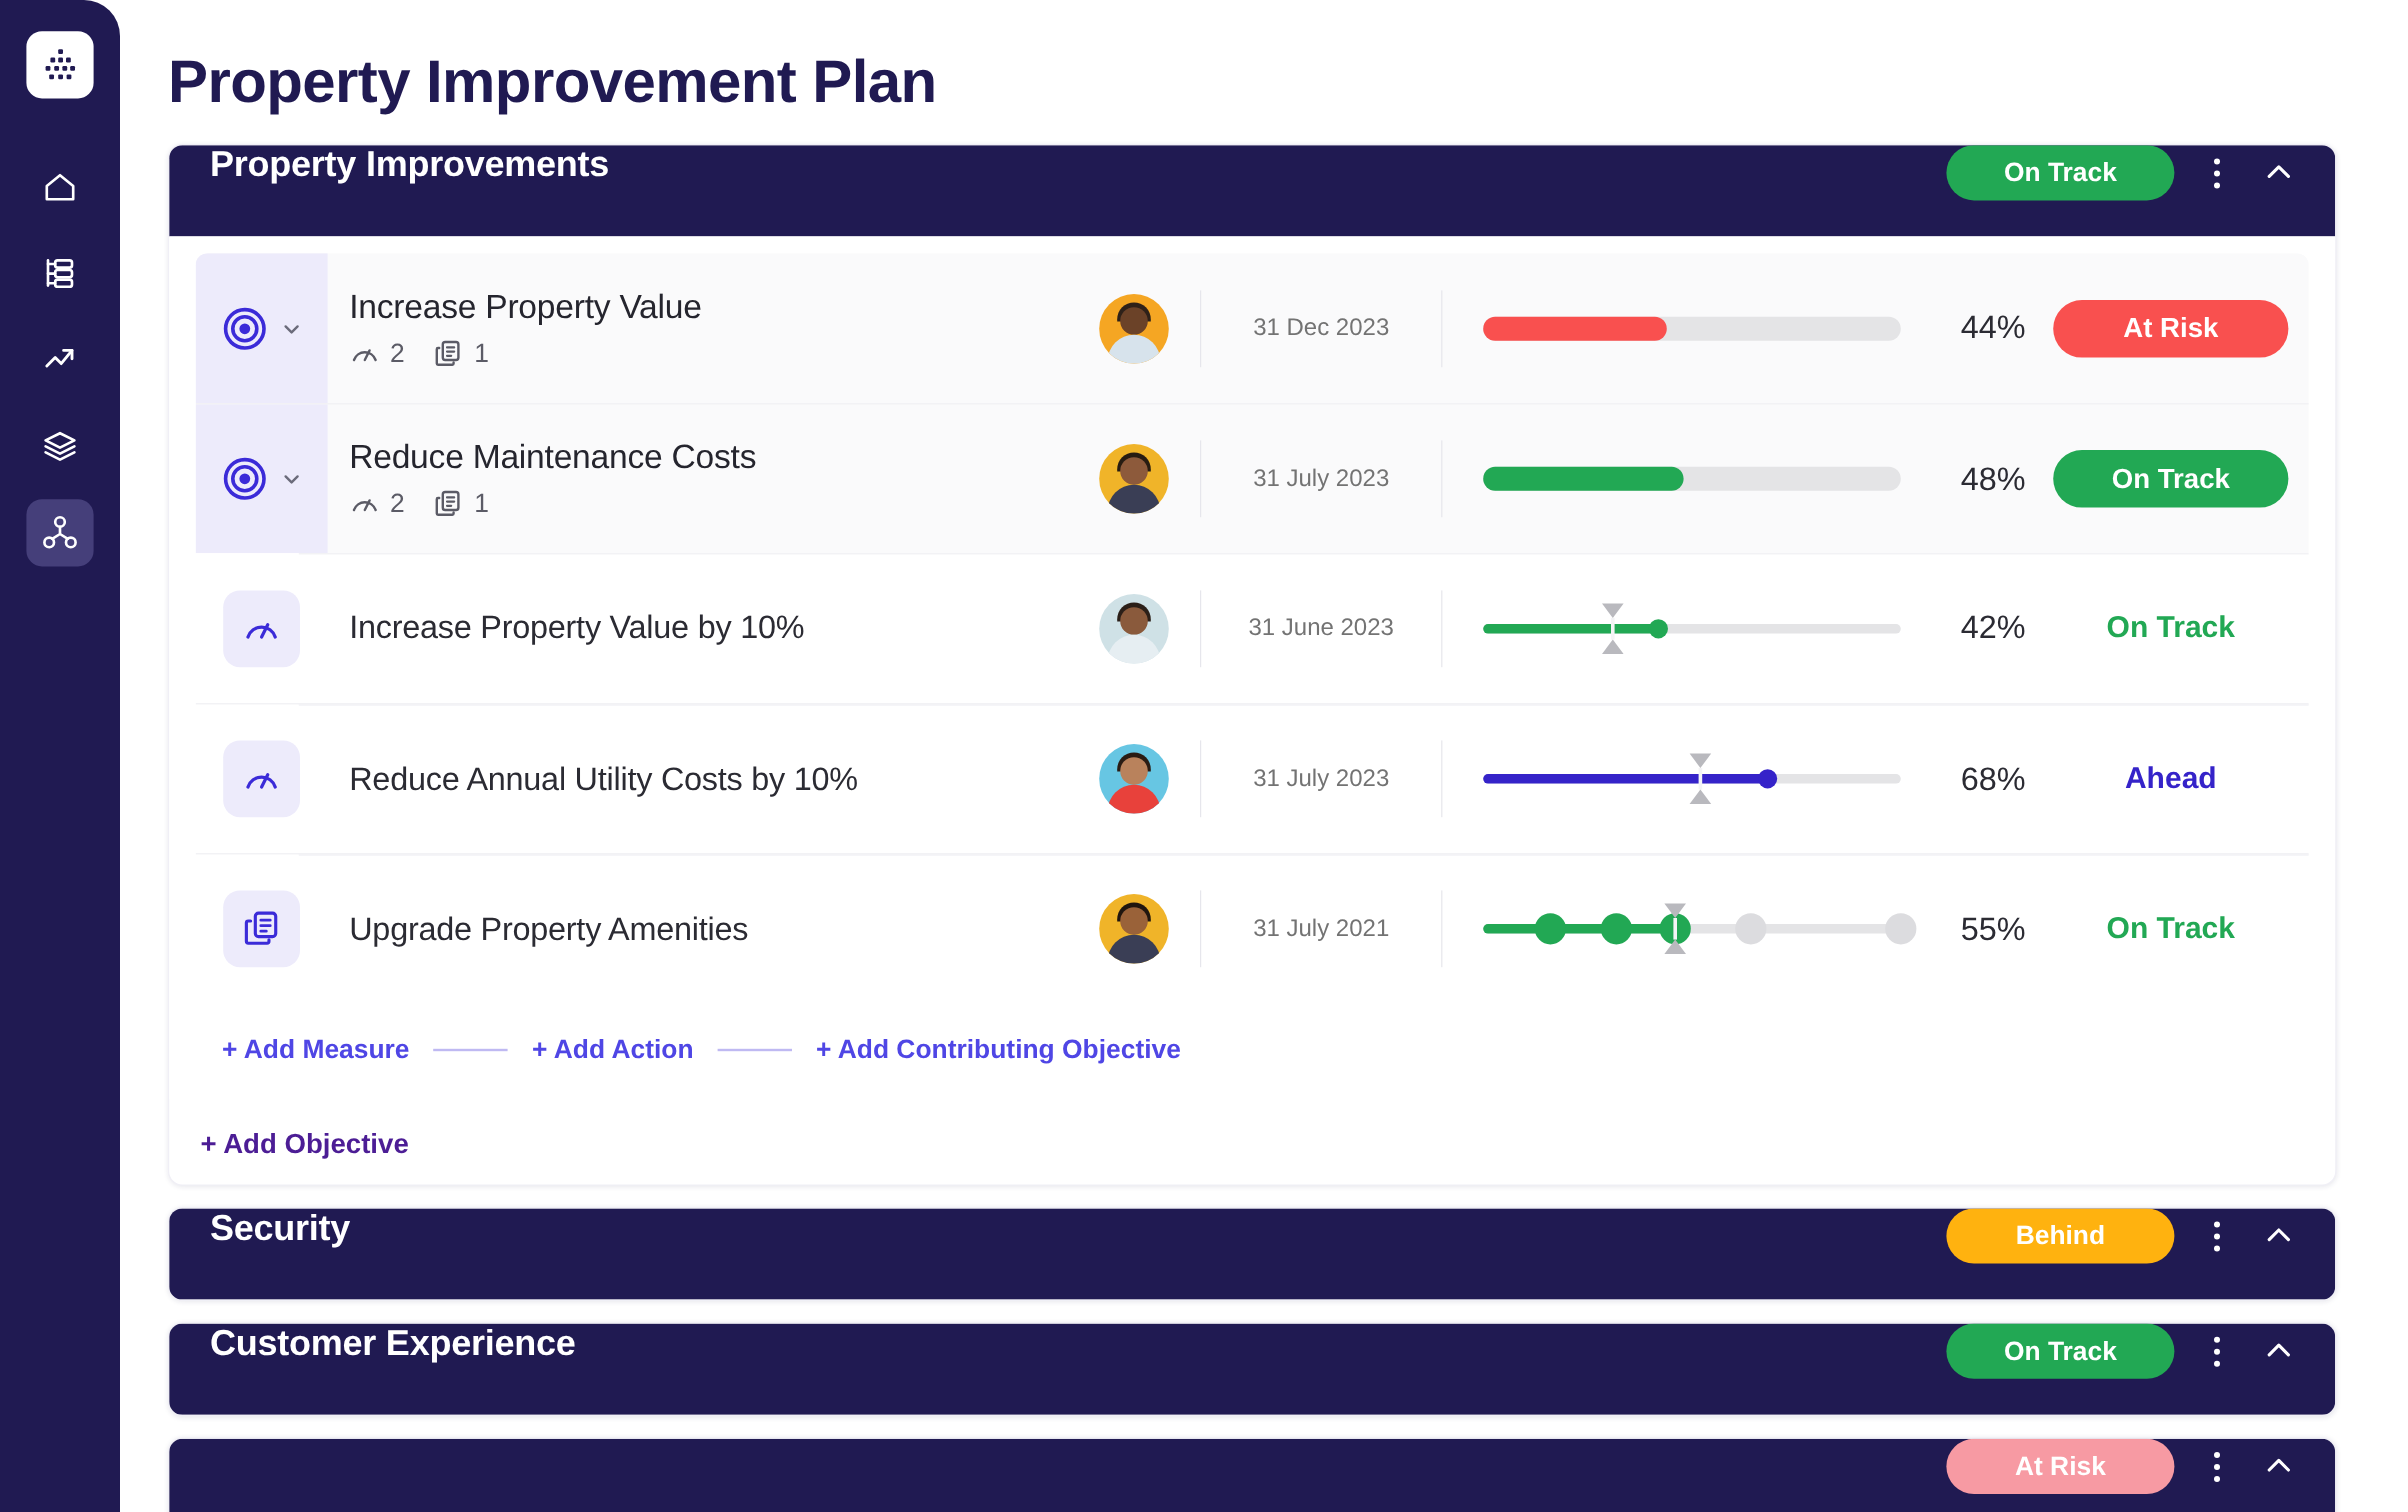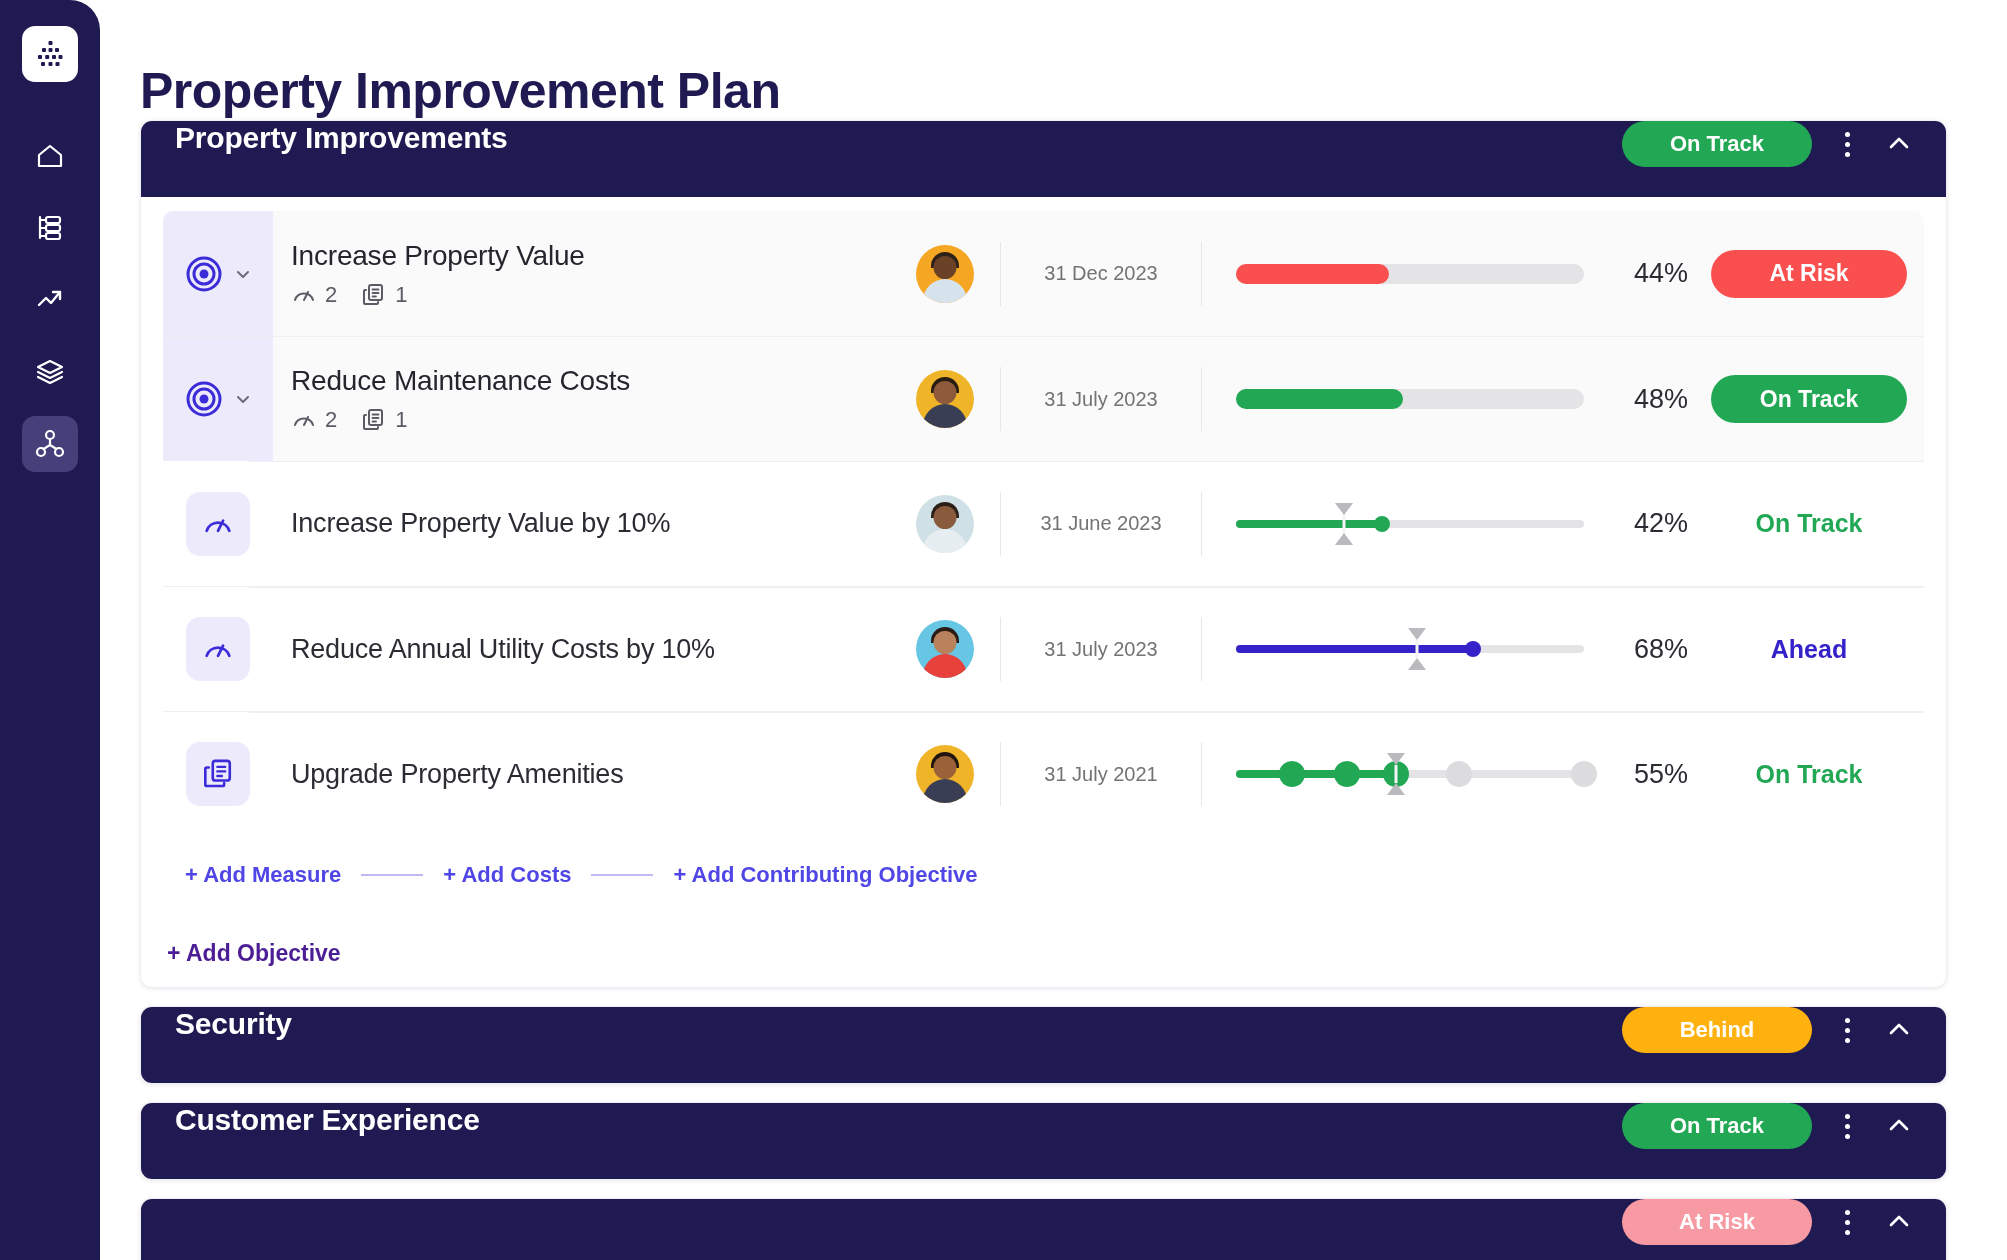--- a/index.html
+++ b/index.html
@@ -35,21 +35,21 @@
   .nav-item svg { display:block; }
 
   
   .main {
     flex: 1 1 auto; height:1260px;
     padding: 0 60px 0 40px;
     position: relative;
     overflow: hidden;
   }
   .topbar {
-    height: 120px; display:flex; align-items:flex-end; justify-content: space-between;
+    height: 120px; display:flex; align-items:center; justify-content: space-between;
     padding-top: 16px;
   }
   .page-title {
     font-size: 50px; font-weight: 700; color:#201A52; letter-spacing: -0.5px;
     white-space: nowrap;
   }
   .top-actions { display:flex; align-items:center; gap: 34px; }
   .icon-btn { width:46px; height:46px; display:flex; align-items:center; justify-content:center; }
   .add-btn {
     width: 50px; height:50px; border-radius:50%; background:#4F46E5;
@@ -477,21 +477,21 @@
             <div class="status-cell">
               <div class="status-text" style="color:#22A854">On Track</div>
             </div>
           </div>
 
         </div>
 
         <div class="addlinks">
           <span class="addlink">+ Add Measure</span>
           <span class="dashline"></span>
-          <span class="addlink">+ Add Costs</span>
+          <span class="addlink">+ Add Action</span>
           <span class="dashline"></span>
           <span class="addlink">+ Add Contributing Objective</span>
         </div>
       </div>
 
       <div class="add-objective">+ Add Objective</div>
     </div>
 
     <div class="section-card">
       <div class="section-head">

